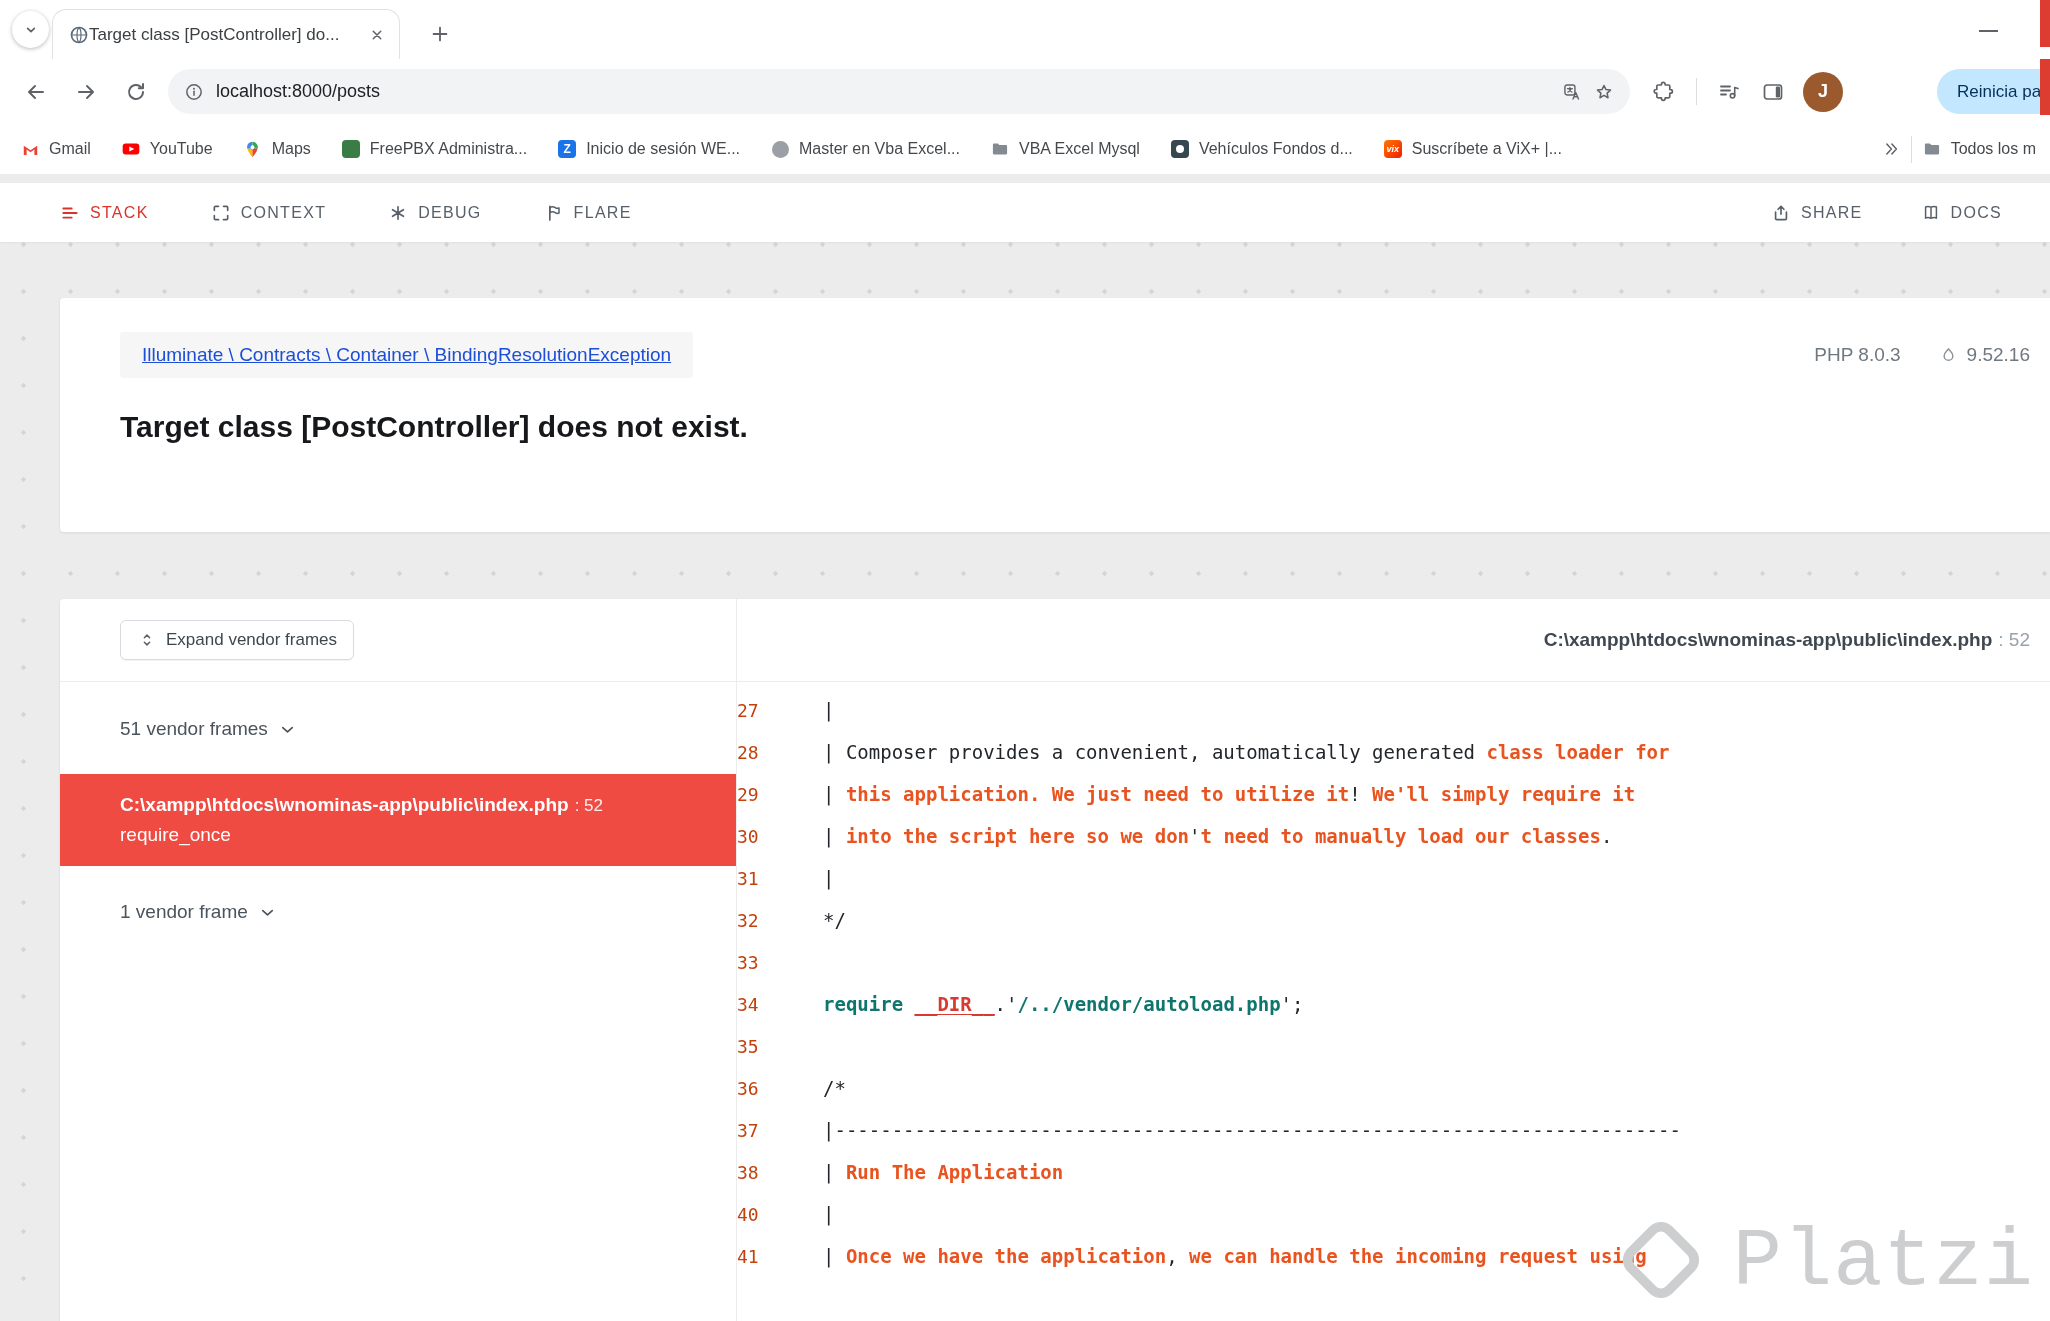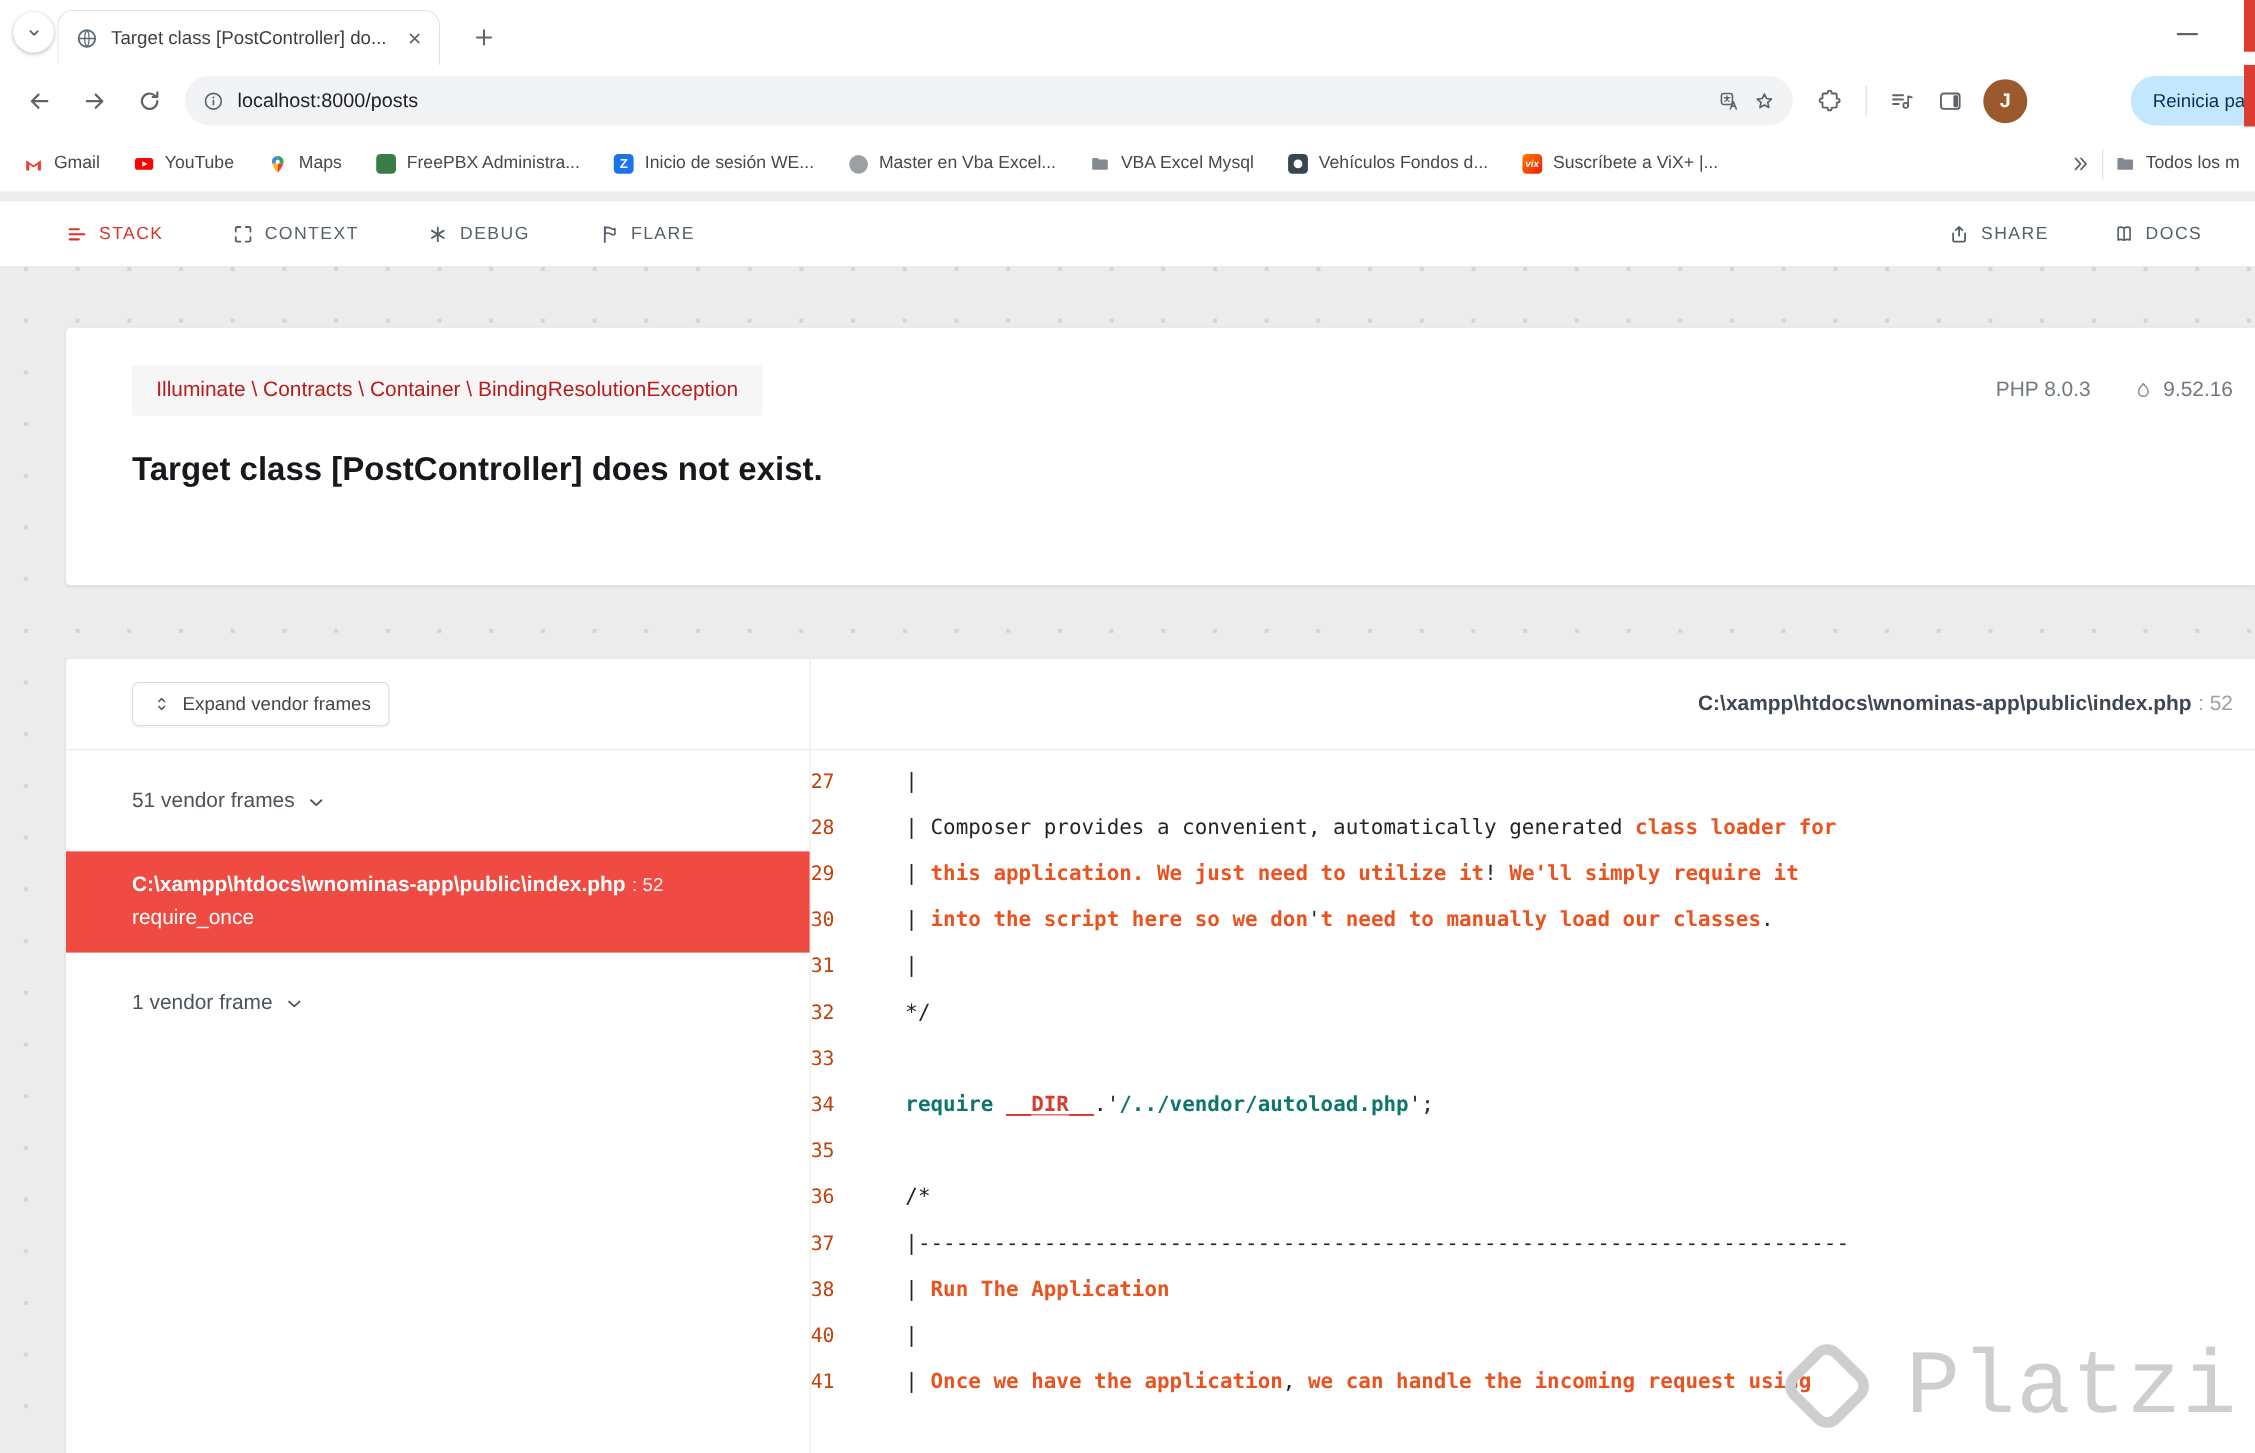--- a/index.html
+++ b/index.html
@@ -5,21 +5,21 @@
   html,body{margin:0;padding:0;}
   body{width:2050px;height:1321px;overflow:hidden;position:relative;background:#fff;
        font-family:"Liberation Sans",sans-serif;-webkit-font-smoothing:antialiased;}
 
   
   .tab-strip{height:59px;background:#fff;position:relative;}
   .tab-search{position:absolute;left:12px;top:11px;width:37px;height:37px;border-radius:50%;
               background:#fff;box-shadow:0 1px 4px rgba(0,0,0,.28);display:flex;align-items:center;justify-content:center;}
   .tab{position:absolute;left:52px;top:9px;height:50px;width:348px;background:#fff;
        border:1px solid #dfe1e5;border-bottom:none;border-radius:14px 14px 0 0;
-       display:flex;align-items:center;gap:12px;padding:0 12px 0 16px;box-sizing:border-box;}
+       display:flex;align-items:center;padding:0 12px 0 16px;box-sizing:border-box;}
   .tab-title{flex:1;font-size:17px;color:#3c4043;white-space:nowrap;overflow:hidden;}
   .icon-btn{width:44px;height:44px;border-radius:50%;display:flex;align-items:center;justify-content:center;flex:none;}
   .new-tab{position:absolute;left:418px;top:12px;}
   .win-min{position:absolute;right:52px;top:30px;width:19px;height:2px;background:#5f6368;}
   .red-edge-a{position:absolute;top:0;right:0;width:10px;height:47px;background:#dd3c30;z-index:90;}
   .red-edge-b{position:absolute;top:59px;right:0;width:10px;height:56px;background:#dd3c30;z-index:90;}
 
   .toolbar{height:65px;background:#fff;display:flex;align-items:center;padding-left:14px;position:relative;}
   .tool-gap{margin-right:6px;}
   .omnibox{height:45px;width:1462px;margin-left:10px;background:#f1f3f4;border-radius:23px;
@@ -50,21 +50,21 @@
   .ig-nav{margin-top:9px;height:59px;background:#fff;display:flex;align-items:center;
           padding:0 48px 0 60px;box-shadow:0 1px 2px rgba(0,0,0,.05);}
   .ig-tab{display:flex;align-items:center;gap:10px;margin-right:62px;font-size:16px;letter-spacing:1.3px;
           color:#57606a;font-weight:500;}
   .ig-tab.active{color:#d9342b;text-align:center;}
   .ig-actions{margin-left:auto;display:flex;align-items:flex-end;gap:58px;}
   .ig-action{display:flex;align-items:center;gap:10px;font-size:16px;letter-spacing:1.3px;color:#57606a;font-weight:500;}
 
   .error-card{margin:56px 0 0 60px;height:234px;background:#fff;border-radius:4px 0 0 4px;
               box-shadow:0 1px 3px rgba(0,0,0,.09);position:relative;padding:34px 24px 0 60px;box-sizing:border-box;}
-  .exc-badge{display:inline-block;background:#f6f6f6;color:#b91c1c;font-size:19px;padding:12px 22px;border-radius:3px;}
+  .exc-badge{display:inline-block;background:#f6f6f6;color:#1d4ed8;font-size:19px;padding:12px 22px;border-radius:3px;text-decoration:underline;}
   .versions{position:absolute;right:20px;top:46px;display:flex;align-items:center;gap:38px;color:#707880;font-size:19px;}
   .ver-item{display:flex;align-items:center;gap:8px;}
   .error-title{margin-top:32px;font-size:30px;font-weight:600;color:#16181b;}
 
   .stack-card{margin:67px 0 0 60px;height:830px;background:#fff;border-radius:4px 0 0 0;
               box-shadow:0 1px 3px rgba(0,0,0,.09);display:grid;grid-template-columns:677px 1fr;grid-template-rows:83px 1fr;}
   .sc-hl{border-bottom:1px solid #ececec;border-right:1px solid #ececec;display:flex;align-items:center;padding-left:60px;}
   .sc-hr{border-bottom:1px solid #ececec;display:flex;align-items:center;justify-content:flex-end;
          padding-right:20px;font-size:19px;white-space:nowrap;overflow:hidden;}
   .expand-btn{display:flex;align-items:center;gap:9px;border:1px solid #d8dce0;border-radius:6px;background:#fff;

